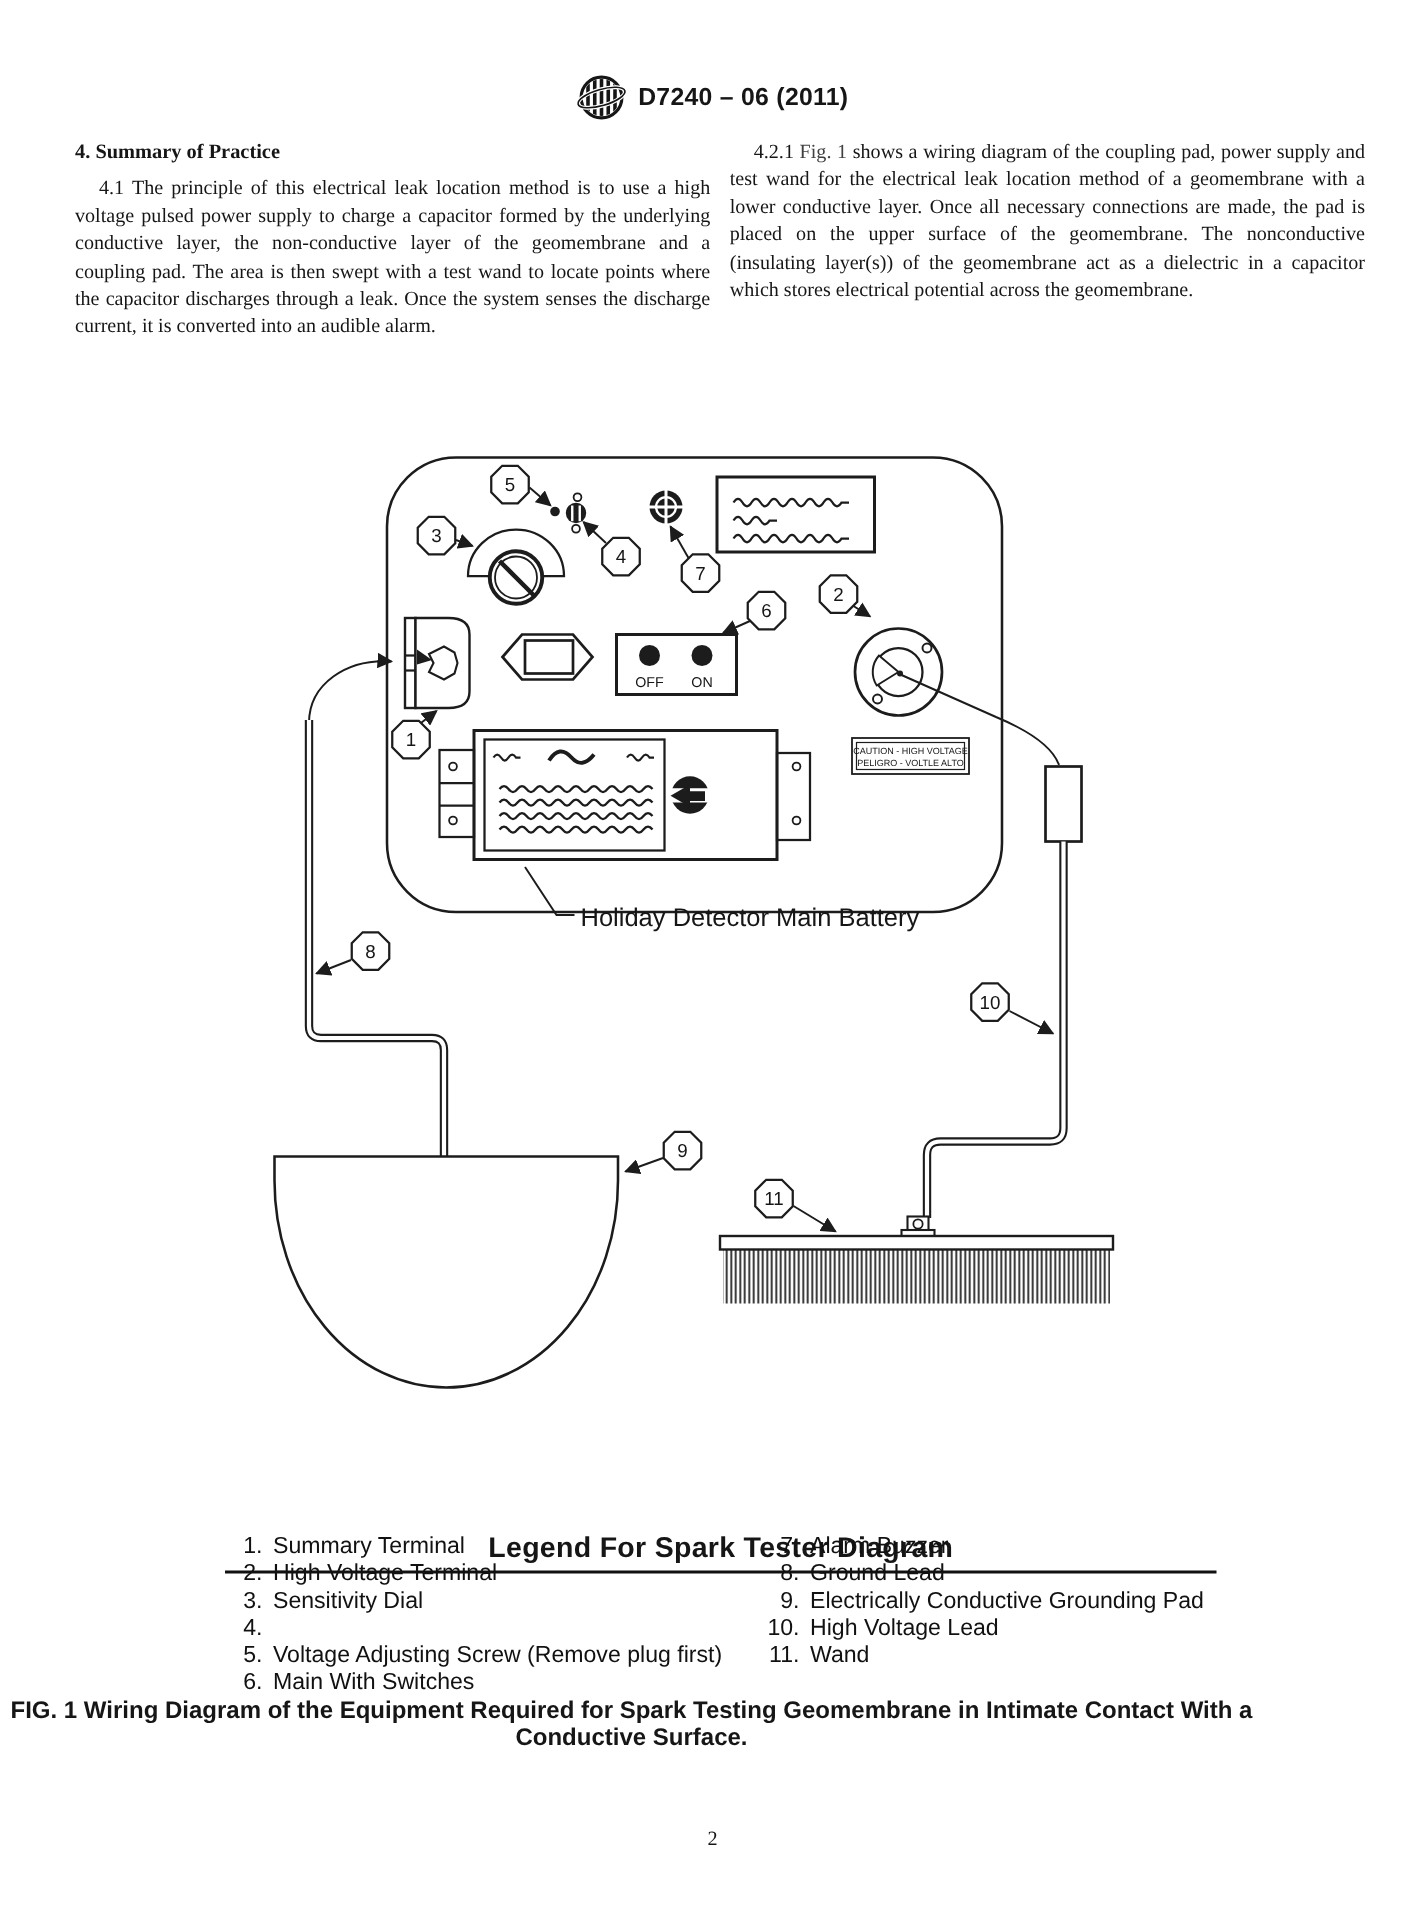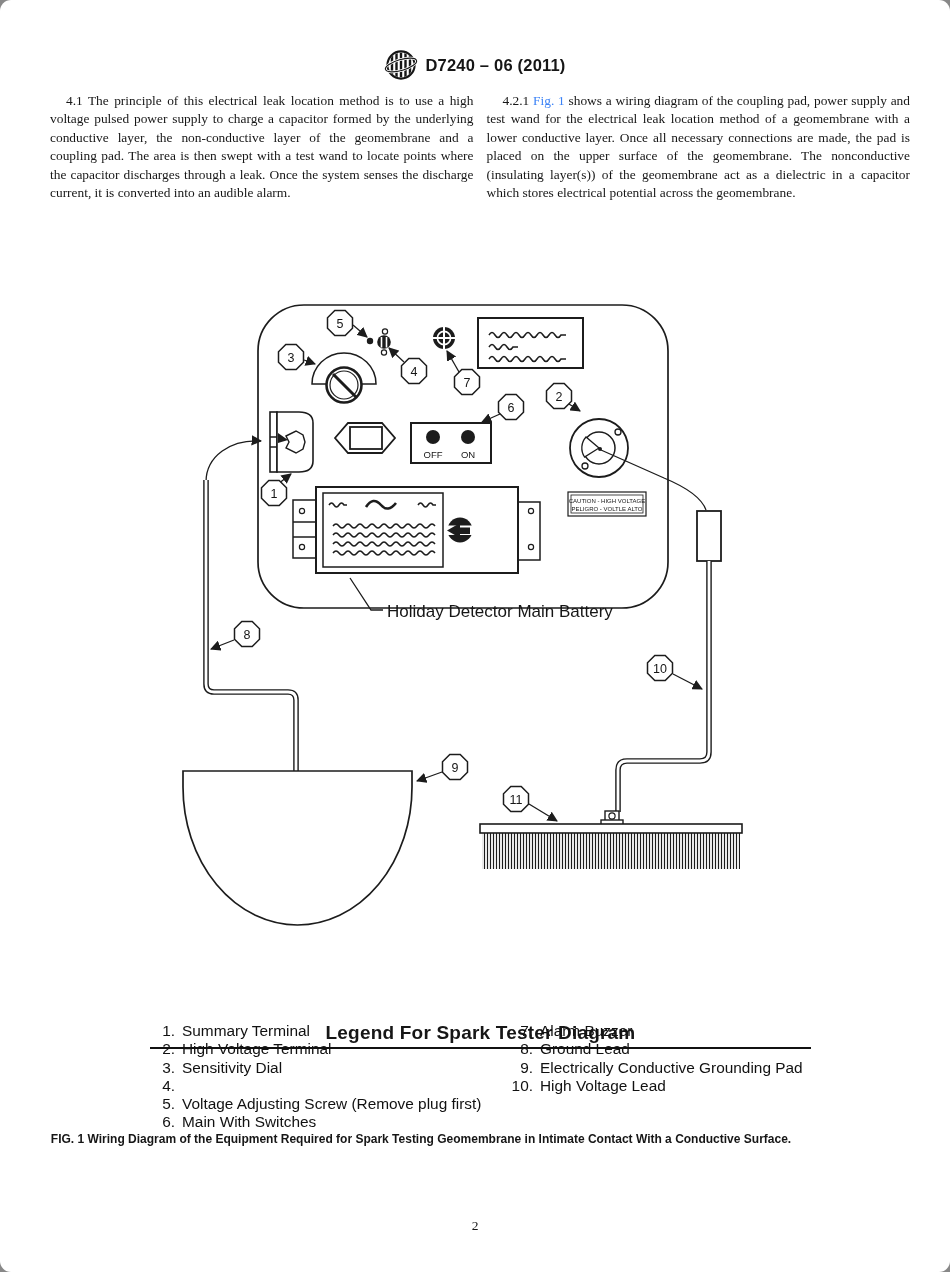--- a/index.html
+++ b/index.html
@@ -1,43 +1,43 @@
 <!DOCTYPE html>
 <html><head>
 <meta charset="utf-8">
 <style>
   html,body{margin:0;padding:0;background:#888;}
   #page{position:relative;width:950px;height:1272px;background:#fff;margin:0 auto;
-        font-family:"Liberation Serif",serif;color:#161616;overflow:hidden;border-radius:11px;}
+        font-family:"Liberation Serif",serif;color:#161616;overflow:hidden;}
   
   #header{position:absolute;top:48px;left:0;width:950px;display:flex;justify-content:center;align-items:center;gap:7px;}
   #header .title{font-family:"Liberation Sans",sans-serif;font-weight:bold;font-size:16.5px;letter-spacing:.2px;}
   
   #cols{position:absolute;top:92px;left:50px;width:860px;display:flex;gap:13px;}
   .col{width:424px;font-size:13.4px;line-height:18.4px;text-align:justify;}
   .col h4{font-size:13.6px;margin:0 0 6px 0;font-family:"Liberation Serif",serif;}
   .col p{margin:0;text-indent:16px;}
   .col .sub{margin-top:7px;text-indent:16px;}
   .ital{font-style:italic;}
-  .figlink{color:#3b82f6;}
+  .figlink{color:#404040;}
   
   #diagram{position:absolute;top:290px;left:0;}
   
   #legend{position:absolute;top:979px;left:150px;width:661px;margin-top:43px;}
   #legend .ltitle{font-family:"Liberation Sans",sans-serif;font-weight:bold;font-size:19px;text-align:center;letter-spacing:.2px;}
   #legend .rule{border-top:2px solid #111;margin-top:3px;}
   #legend-items{position:absolute;top:1022px;left:145px;width:690px;display:flex;
         font-family:"Liberation Sans",sans-serif;font-size:15.4px;line-height:18.3px;color:#111;}
   .lcol{width:358px;}
   .rcol{flex:1;}
   .lrow{display:flex;}
   .lrow .num{width:30px;text-align:right;margin-right:7px;flex:none;}
   
   #caption{position:absolute;top:1132px;left:0;width:842px;text-align:center;
-        font-family:"Liberation Sans",sans-serif;font-weight:bold;font-size:12px;}
+        font-family:"Liberation Sans",sans-serif;font-weight:bold;font-size:16px;}
   #pagenum{position:absolute;top:1218px;left:0;width:950px;text-align:center;font-size:13.5px;}
   svg text{font-family:"Liberation Sans",sans-serif;fill:#161616;}
 </style>
 </head>
 <body>
 
 <div id="page">
 
   <div id="header">
     <svg width="34" height="34" viewBox="-17 -17 34 34">
@@ -57,20 +57,21 @@
       <g transform="rotate(-16)">
         <ellipse rx="16.2" ry="5.4" fill="none" stroke="#fff" stroke-width="2.6"></ellipse>
         <ellipse rx="16.2" ry="5.4" fill="none" stroke="#161616" stroke-width="1.1"></ellipse>
       </g>
     </svg>
     <span class="title">D7240 – 06 (2011)</span>
   </div>
 
   <div id="cols">
     <div class="col">
+      <h4>4. Summary of Practice</h4>
       <p><span>4.1  </span><span>The principle of this electrical leak location method is to use a high voltage pulsed power supply to charge a capacitor formed by the underlying conductive layer, the non-conductive layer of the geomembrane and a coupling pad. The area is then swept with a test wand to locate points where the capacitor discharges through a leak. Once the system senses the discharge current, it is converted into an audible alarm.</span></p>
     </div>
     <div class="col">
       <p><span>4.2.1  </span><span class="figlink">Fig. 1</span><span> shows a wiring diagram of the coupling pad, power supply and test wand for the electrical leak location method of a geomembrane with a lower conductive layer. Once all necessary connections are made, the pad is placed on the upper surface of the geomembrane. The nonconductive (insulating layer(s)) of the geomembrane act as a dielectric in a capacitor which stores electrical potential across the geomembrane.</span></p>
     </div>
   </div>
 
   <svg id="diagram" width="950" height="655" viewBox="0 0 950 655">
     <defs>
       <marker id="arrow" viewBox="0 0 10 10" refX="9" refY="5" markerWidth="8" markerHeight="8" orient="auto-start-reverse">
@@ -311,20 +312,24 @@
           <span>Ground Lead</span>
         </div>
       <div class="lrow">
           <span class="num">9.</span>
           <span>Electrically Conductive Grounding Pad</span>
         </div>
       <div class="lrow">
           <span class="num">10.</span>
           <span>High Voltage Lead</span>
         </div>
+      <div class="lrow">
+          <span class="num">11.</span>
+          <span>Wand</span>
+        </div>
     </div>
   </div>
 
   <div id="caption">FIG. 1 Wiring Diagram of the Equipment Required for Spark Testing Geomembrane in Intimate Contact With a Conductive Surface.</div>
 
   <div id="pagenum">2</div>
 
 </div>
 
 </body></html>

